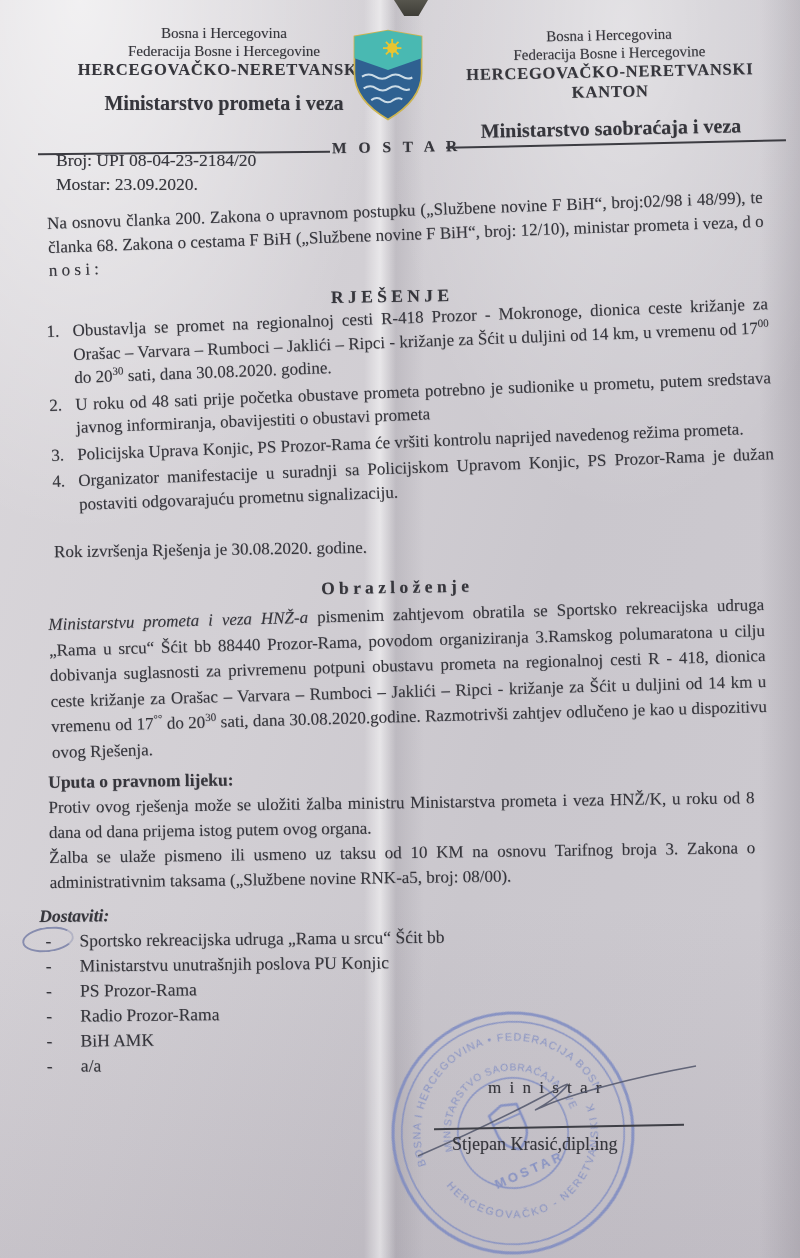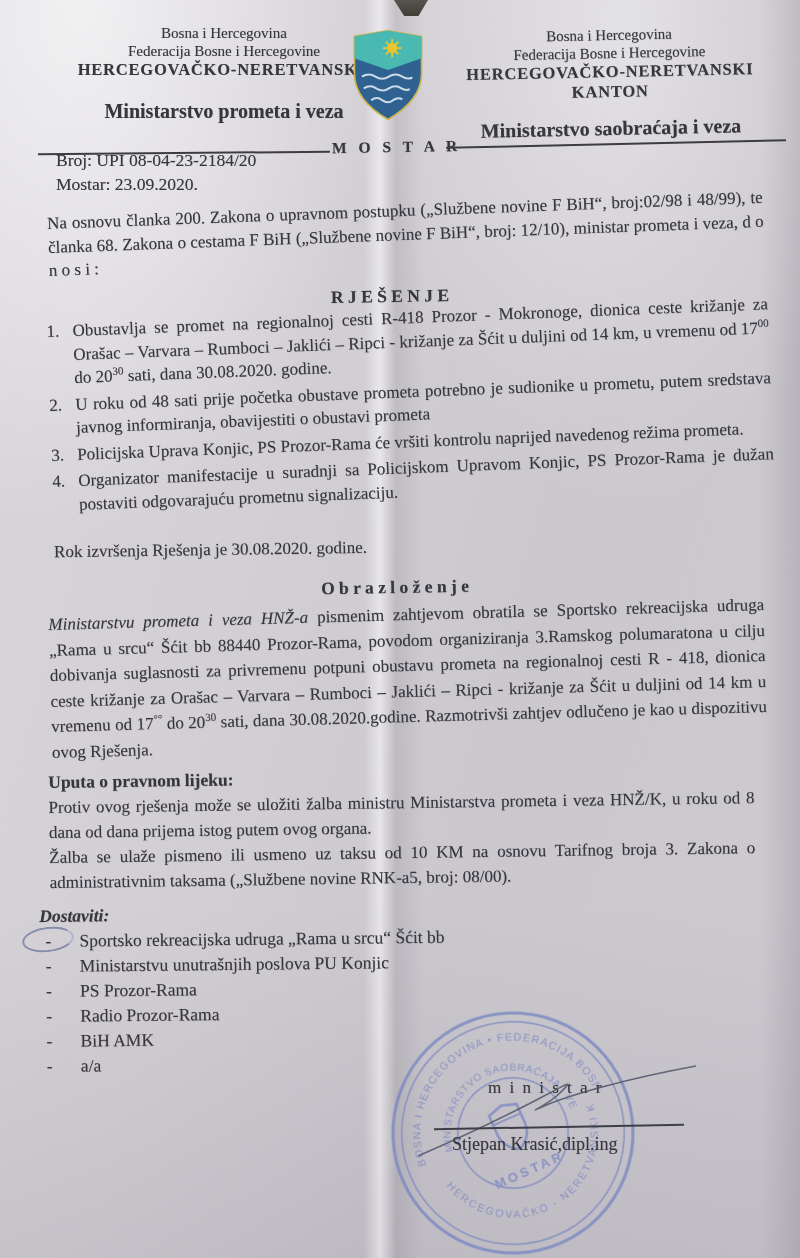--- a/index.html
+++ b/index.html
@@ -13,21 +13,21 @@
       linear-gradient(90deg, rgba(255,255,255,0) 45.5%, rgba(255,255,255,.5) 47.5%, rgba(105,100,112,.16) 49.5%, rgba(255,255,255,0) 53%),
       linear-gradient(180deg, rgba(255,255,255,0) 72%, rgba(118,108,124,.14) 100%),
       linear-gradient(90deg, rgba(255,255,255,0) 95%, rgba(108,102,114,.22) 100%),
       linear-gradient(106deg,#dad7db 0%, #d2cfd4 38%, #cac7cd 62%, #cdcad0 100%);
   }
   .abs{position:absolute;}
   .doc-text{text-shadow:.3px .3px .7px rgba(55,55,62,.38);}
   .center{text-align:center;}
   .hdr-small{font-size:15px;line-height:18px;}
   .hdr-bold{font-weight:bold;font-size:16.5px;line-height:20px;letter-spacing:.8px;}
-  .hdr-ministry{font-weight:bold;font-size:20px;margin-top:20px;}
+  .hdr-ministry{font-weight:bold;font-size:20px;margin-top:12px;}
   .rule{background:#3c3c42;height:2px;}
   .meta-line{font-size:17.5px;line-height:24px;}
   .para{font-size:17px;line-height:23.5px;text-align:justify;}
   .heading-spaced{font-weight:bold;font-size:17.5px;}
   .num-item{display:flex;margin-bottom:3px;}
   .num-item .num{width:26px;flex:0 0 26px;}
   .dash-item{display:flex;font-size:17.5px;line-height:25px;}
   .dash-item .dash{width:34px;flex:0 0 34px;padding-left:6px;}
   sup{font-size:11px;line-height:0;}
   .stamp-wrap{opacity:.82;filter:blur(.45px);transform:rotate(-24deg);}

